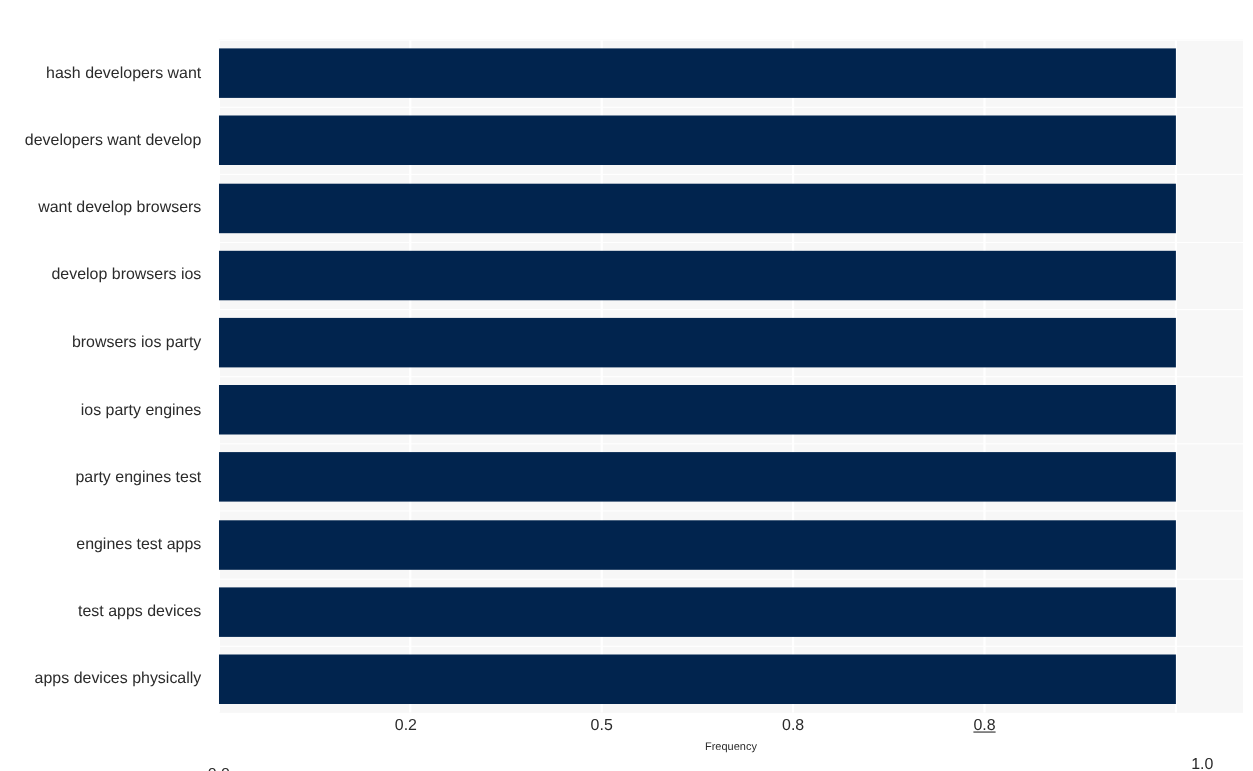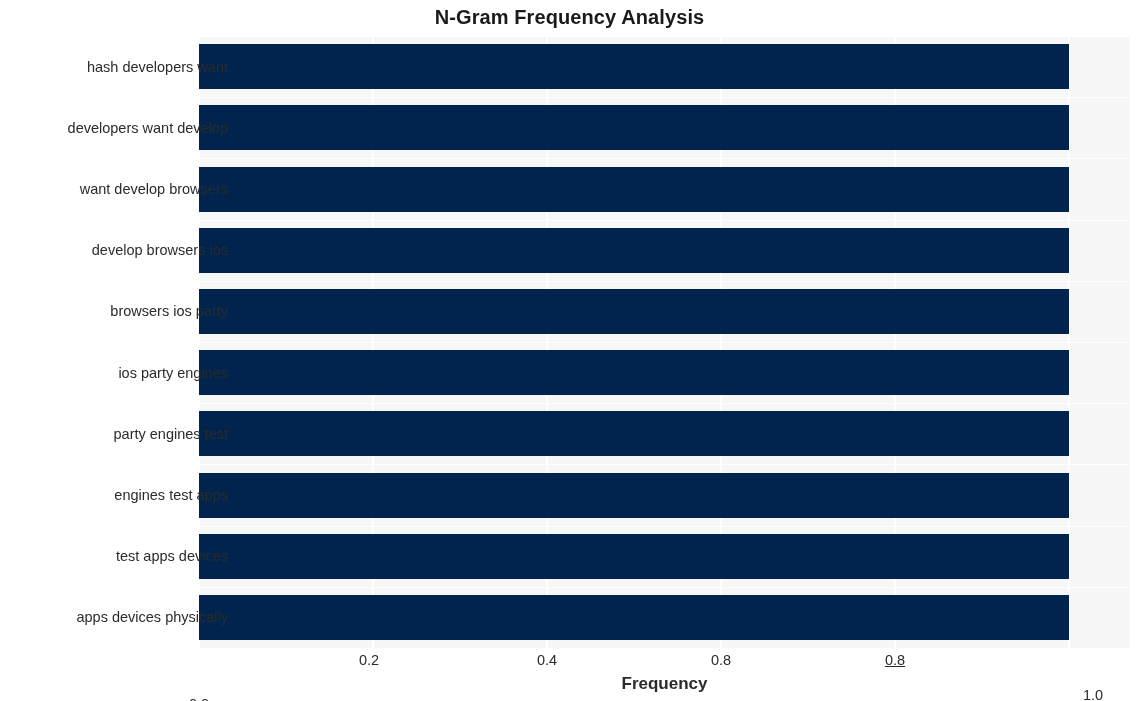--- a/index.html
+++ b/index.html
@@ -77,21 +77,20 @@
     background: #01244e;
   }
 
   
   .ylabels {
     position: absolute;
     left: 0;
     top: 36px;
     width: 191px;
     height: 612px;
-    padding-left: 45px;
   }
   .ytick-label {
     position: absolute;
     right: 0;
     width: 191px;
     text-align: right;
     font-size: 14.5px;
     color: #2b2b2b;
     line-height: 1;
     white-space: nowrap;
@@ -113,31 +112,29 @@
     color: #2b2b2b;
     white-space: nowrap;
   }
 
   .xaxis-title {
     position: absolute;
     left: 199px;
     top: 674px;
     width: 931px;
     text-align: center;
-    font-size: 17px;
+    font-size: 10px;
     color: #2b2b2b;
-    font-weight: bold;
   }
 </style>
 </head>
 <body>
 
 <div class="figure">
 
-  <div class="chart-title">N-Gram Frequency Analysis</div>
 
   <div class="plot-area">
     <div id="vgrid-layer">
         <div class="vgrid" style="left: -1px;"></div>
         <div class="vgrid" style="left: 173.019px;"></div>
         <div class="vgrid" style="left: 347.037px;"></div>
         <div class="vgrid" style="left: 521.056px;"></div>
         <div class="vgrid" style="left: 695.075px;"></div>
         <div class="vgrid" style="left: 869.093px;"></div>
       </div>
@@ -176,21 +173,21 @@
       <div class="ytick-label" style="top: 330px; padding-right: 8px;">ios party engines</div>
       <div class="ytick-label" style="top: 391px; padding-right: 8px;">party engines test</div>
       <div class="ytick-label" style="top: 452px; padding-right: 8px;">engines test apps</div>
       <div class="ytick-label" style="top: 513px; padding-right: 8px;">test apps devices</div>
       <div class="ytick-label" style="top: 574px; padding-right: 8px;">apps devices physically</div>
     </div>
 
   <div class="xlabels" id="xlabels">
       <div class="xtick-label" style="left: 0px; margin-top: 44px;">0.0</div>
       <div class="xtick-label" style="left: 170px;">0.2</div>
-      <div class="xtick-label" style="left: 348px;">0.4</div>
+      <div class="xtick-label" style="left: 348px;">0.5</div>
       <div class="xtick-label" style="left: 522px;">0.8</div>
       <div class="xtick-label" style="left: 696px; text-decoration: underline;">0.8</div>
       <div class="xtick-label" style="left: 894px; margin-top: 35px;">1.0</div>
     </div>
 
   <div class="xaxis-title">Frequency</div>
 
 </div>
 
 </body></html>

